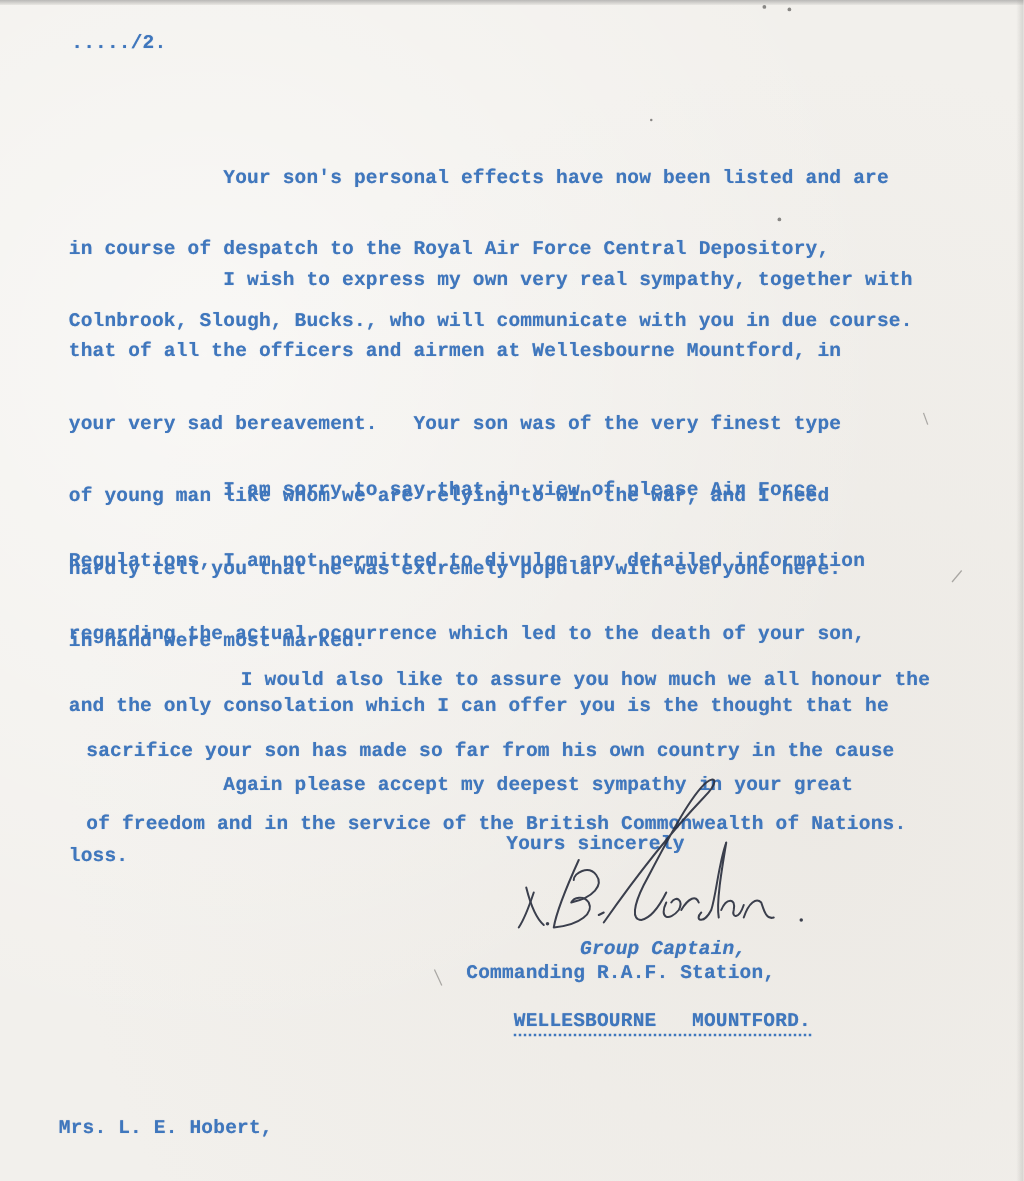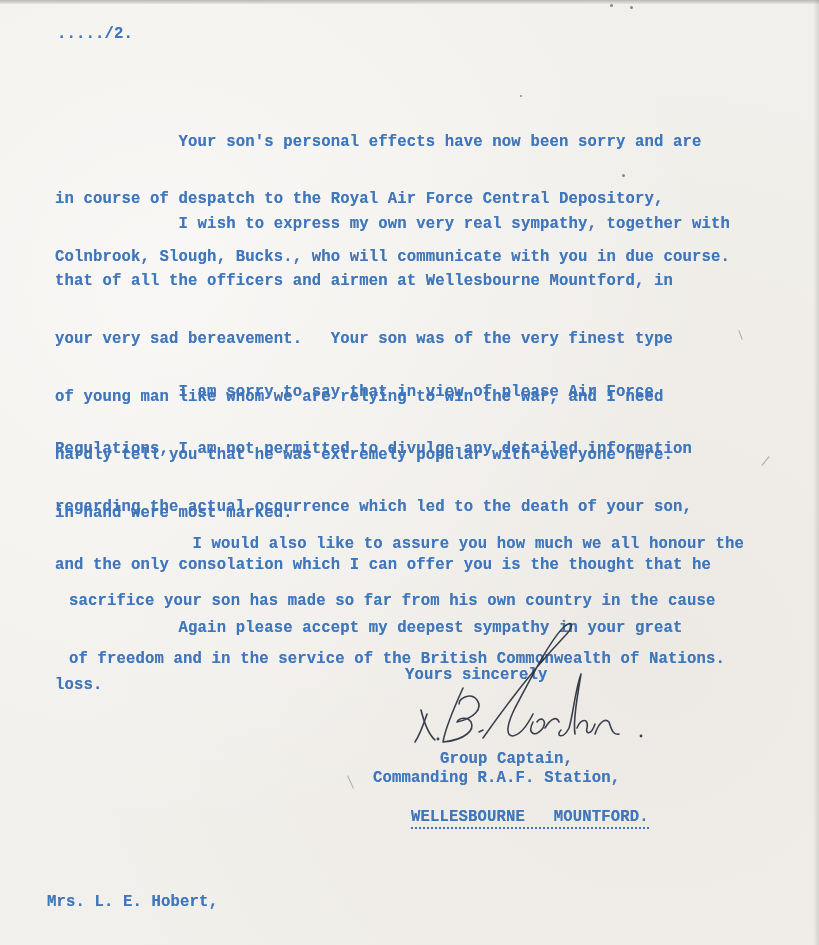--- a/index.html
+++ b/index.html
@@ -74,21 +74,21 @@
 </head>
 <body>
 
 <div class="page">
   <div class="topedge"></div>
   <div class="rightedge"></div>
 
   <div class="tw" style="left:57px; top:25px;">...../2.</div>
 
   <div class="tw" style="left:55px; top:94px;">
-    <span class="line">             Your son's personal effects have now been sorry and are</span>
+    <span class="line">             Your son's personal effects have now been listed and are</span>
     <span class="line">in course of despatch to the Royal Air Force Central Depository,</span>
     <span class="line">Colnbrook, Slough, Bucks., who will communicate with you in due course.</span>
   </div>
 
   <div class="tw" style="left:55px; top:176px;">
     <span class="line">             I wish to express my own very real sympathy, together with</span>
     <span class="line">that of all the officers and airmen at Wellesbourne Mountford, in</span>
     <span class="line">your very sad bereavement.   Your son was of the very finest type</span>
     <span class="line">of young man like whom we are relying to win the war, and I need</span>
     <span class="line">hardly tell you that he was extremely popular with everyone here.</span>
@@ -129,21 +129,21 @@
 
       <path d="M128 104 C 122 116, 130 120, 138 110 C 142 102, 136 98, 132 104"></path>
       <path d="M140 110 C 146 100, 152 98, 154 104"></path>
       <path d="M156 112 C 150 118, 158 122, 164 110 C 168 98, 170 72, 176 56 C 172 80, 168 104, 170 116"></path>
       <path d="M172 110 C 176 100, 184 100, 182 110 C 180 116, 186 118, 190 106"></path>
       <path d="M190 116 C 194 104, 200 100, 204 104 C 206 110, 208 118, 214 116"></path>
       <circle cx="236" cy="118" r="1.4" fill="#2c3140" stroke="none"></circle>
     </g>
   </svg>
 
-  <div class="tw" style="left:440px; top:750px;">Group Captain,</div>
+  <div class="tw" style="left:464px; top:750px;font-style:italic;">Group Captain,</div>
   <div class="tw" style="left:373px; top:769px;">Commanding R.A.F. Station,</div>
   <div class="tw" style="left:373px; top:789px;">
     <span class="underline-dots">WELLESBOURNE   MOUNTFORD.</span>
   </div>
 
   <div class="tw" style="left:47px; top:854px;">
     <span class="line">Mrs. L. E. Hobert,</span>
     
     
     

